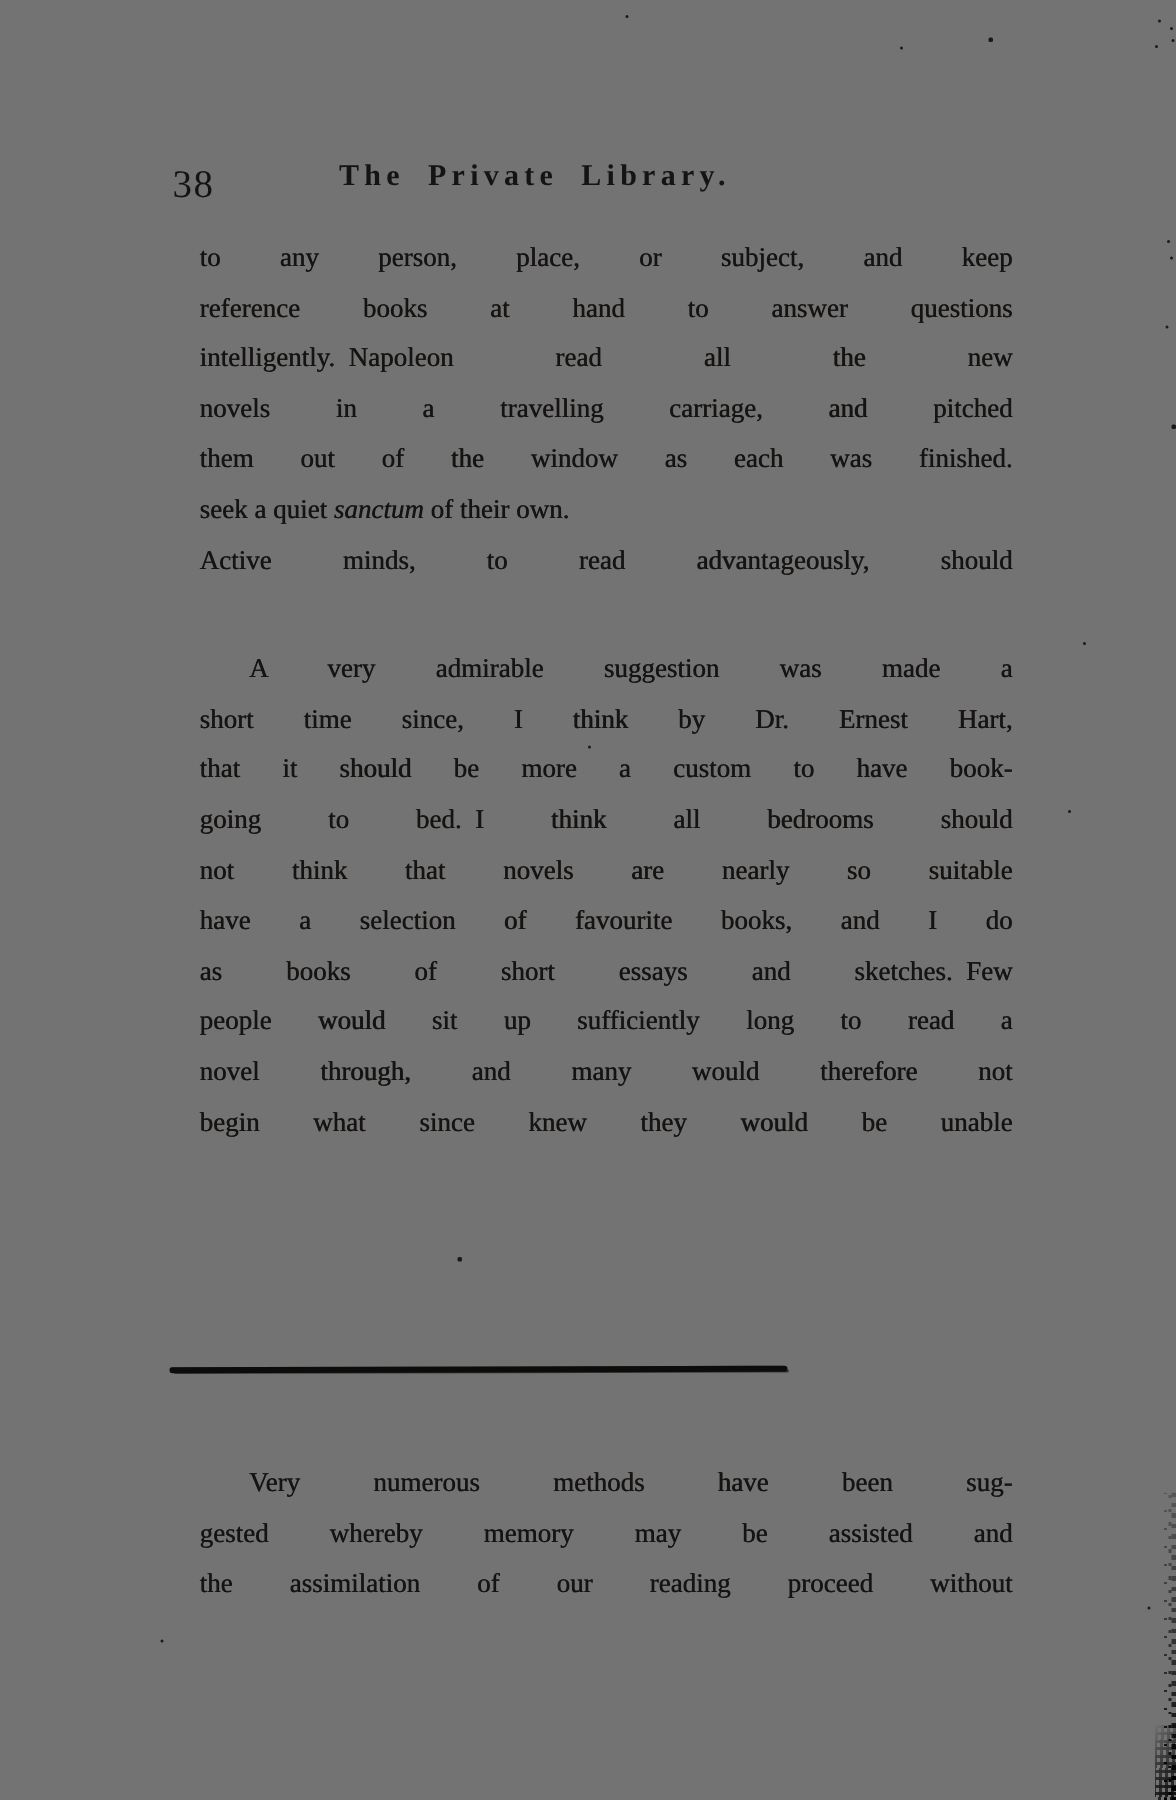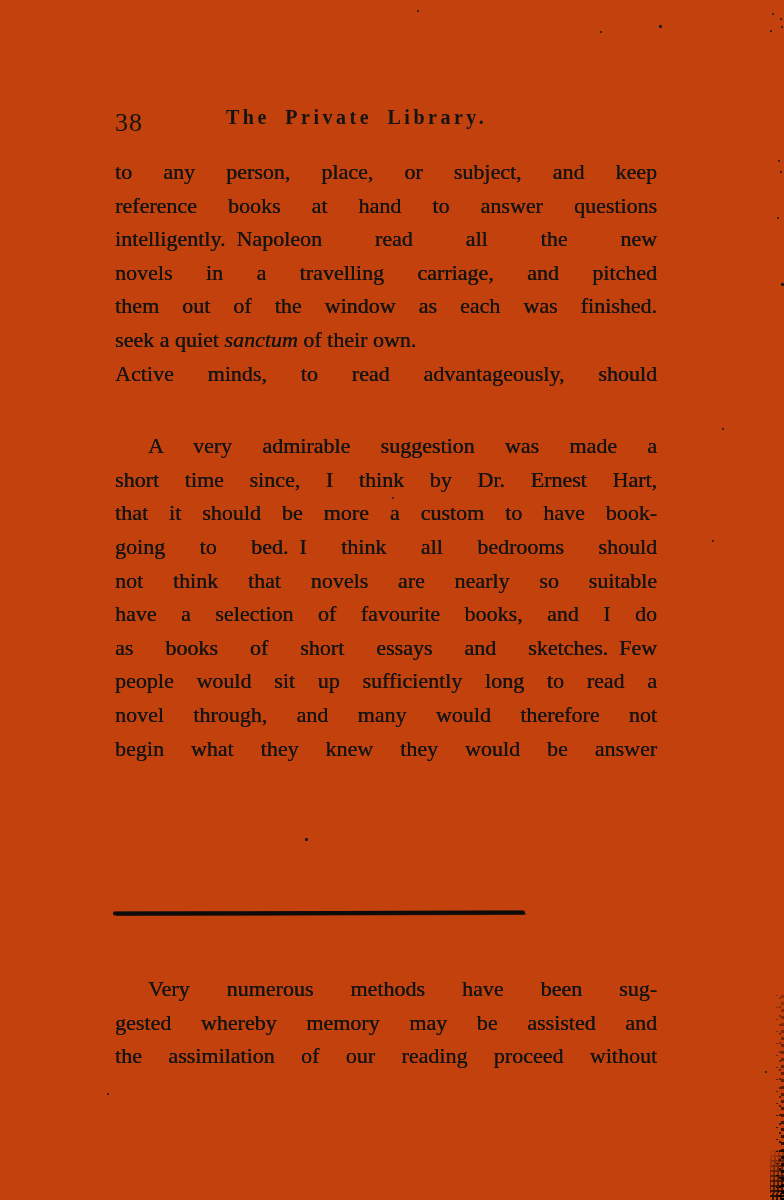--- a/index.html
+++ b/index.html
@@ -40,23 +40,23 @@
     font-size: 20px;
     font-weight: bold;
     letter-spacing: 3.5px;
     word-spacing: 7px;
     white-space: nowrap;
   }
 
   
   .text-block {
     position: absolute;
-    left: 115px;
+    left: 133px;
     width: 542px;
-    font-size: 22px;
+    font-size: 18px;
     line-height: 33.6px;
     text-shadow: 0.35px 0 0 currentColor; 
   }
   #body-lines { top: 155px; }
   #section-lines { top: 933px; }
 
   .line {
     height: 33.6px;
     text-align: justify;
     text-align-last: justify;
@@ -137,21 +137,21 @@
     background:
       repeating-linear-gradient(180deg, rgba(0,0,0,0.9) 0 2px, transparent 2px 5px),
       repeating-linear-gradient(92deg, rgba(0,0,0,0.8) 0 2px, transparent 2px 4px);
     -webkit-mask-image: linear-gradient(135deg, transparent 0%, rgba(0,0,0,0.5) 40%, #000 100%);
     mask-image: linear-gradient(135deg, transparent 0%, rgba(0,0,0,0.5) 40%, #000 100%);
   }
 </style>
 </head>
 <body>
 
-<div class="page" style="background: #c2410c; color: rgb(22, 20, 18);">
+<div class="page" style="background: #737373; color: rgb(22, 20, 18);">
 
   <header class="running-head">
     <span class="page-number">38</span>
     <span class="running-title">The Private Library.</span>
   </header>
 
   <main class="text-block" id="body-lines">
       <div class="line"><span>to any person, place, or subject, and keep</span></div>
       <div class="line"><span>reference books at hand to answer questions</span></div>
       <div class="line"><span>intelligently. Napoleon read all the new</span></div>
@@ -161,21 +161,21 @@
       <div class="line"><span>Active minds, to read advantageously, should</span></div>
       <div class="line indent"><span>A very admirable suggestion was made a</span></div>
       <div class="line"><span>short time since, I think by Dr. Ernest Hart,</span></div>
       <div class="line"><span>that it should be more a custom to have book-</span></div>
       <div class="line"><span>going to bed. I think all bedrooms should</span></div>
       <div class="line"><span>not think that novels are nearly so suitable</span></div>
       <div class="line"><span>have a selection of favourite books, and I do</span></div>
       <div class="line"><span>as books of short essays and sketches. Few</span></div>
       <div class="line"><span>people would sit up sufficiently long to read a</span></div>
       <div class="line"><span>novel through, and many would therefore not</span></div>
-      <div class="line"><span>begin what they knew they would be answer</span></div>
+      <div class="line"><span>begin what since knew they would be unable</span></div>
     </main>
 
   <div class="heading-underline"></div>
 
   <section class="text-block" id="section-lines">
       <div class="line indent"><span>Very numerous methods have been sug-</span></div>
       <div class="line"><span>gested whereby memory may be assisted and</span></div>
       <div class="line"><span>the assimilation of our reading proceed without</span></div>
     </section>
 

